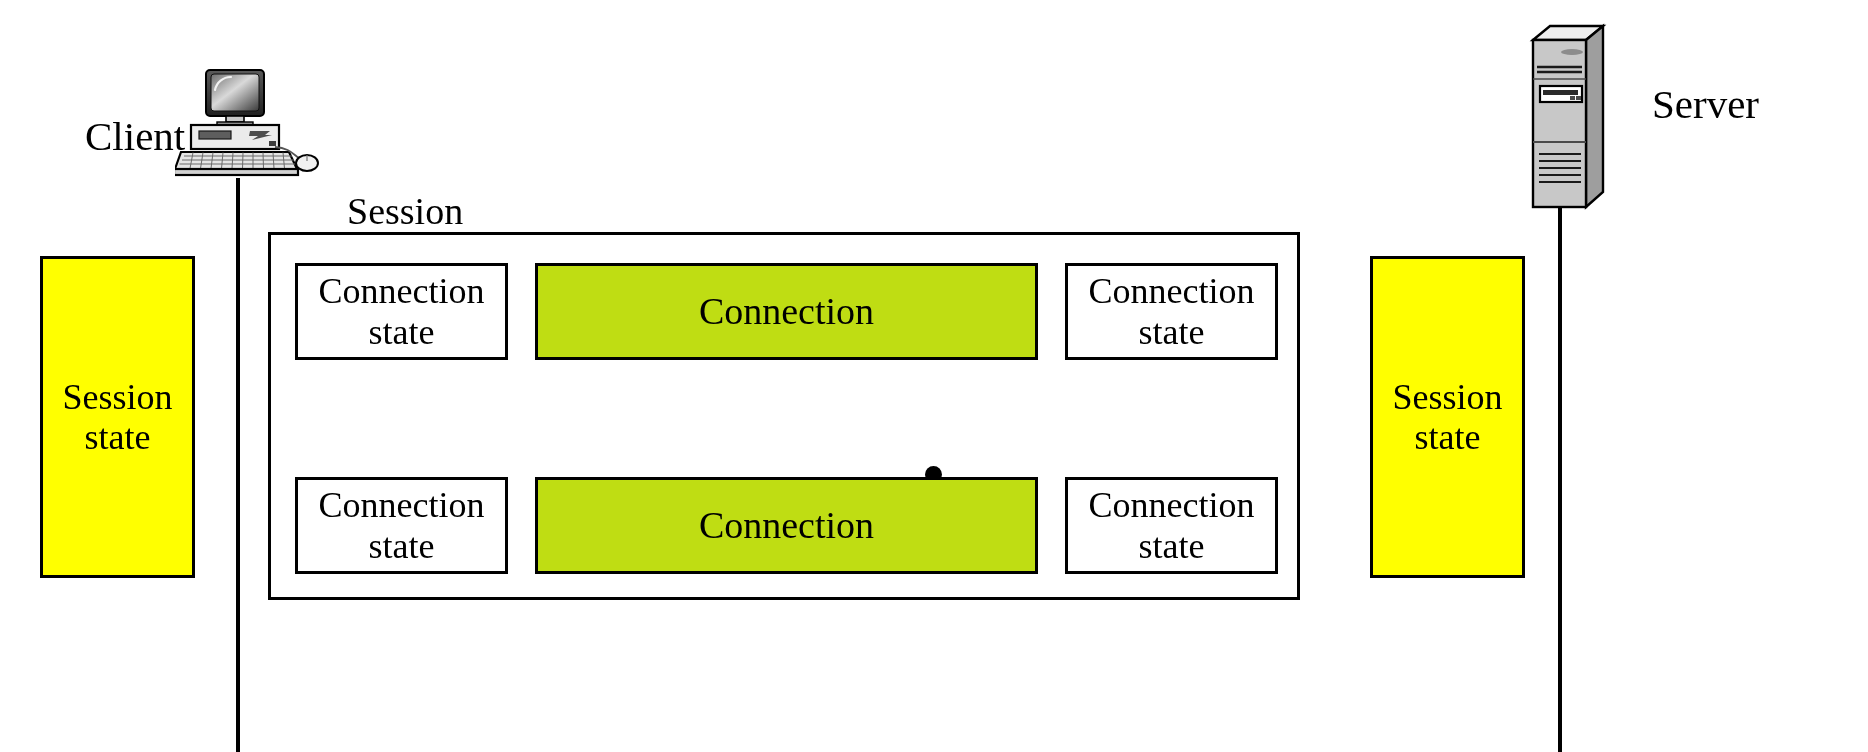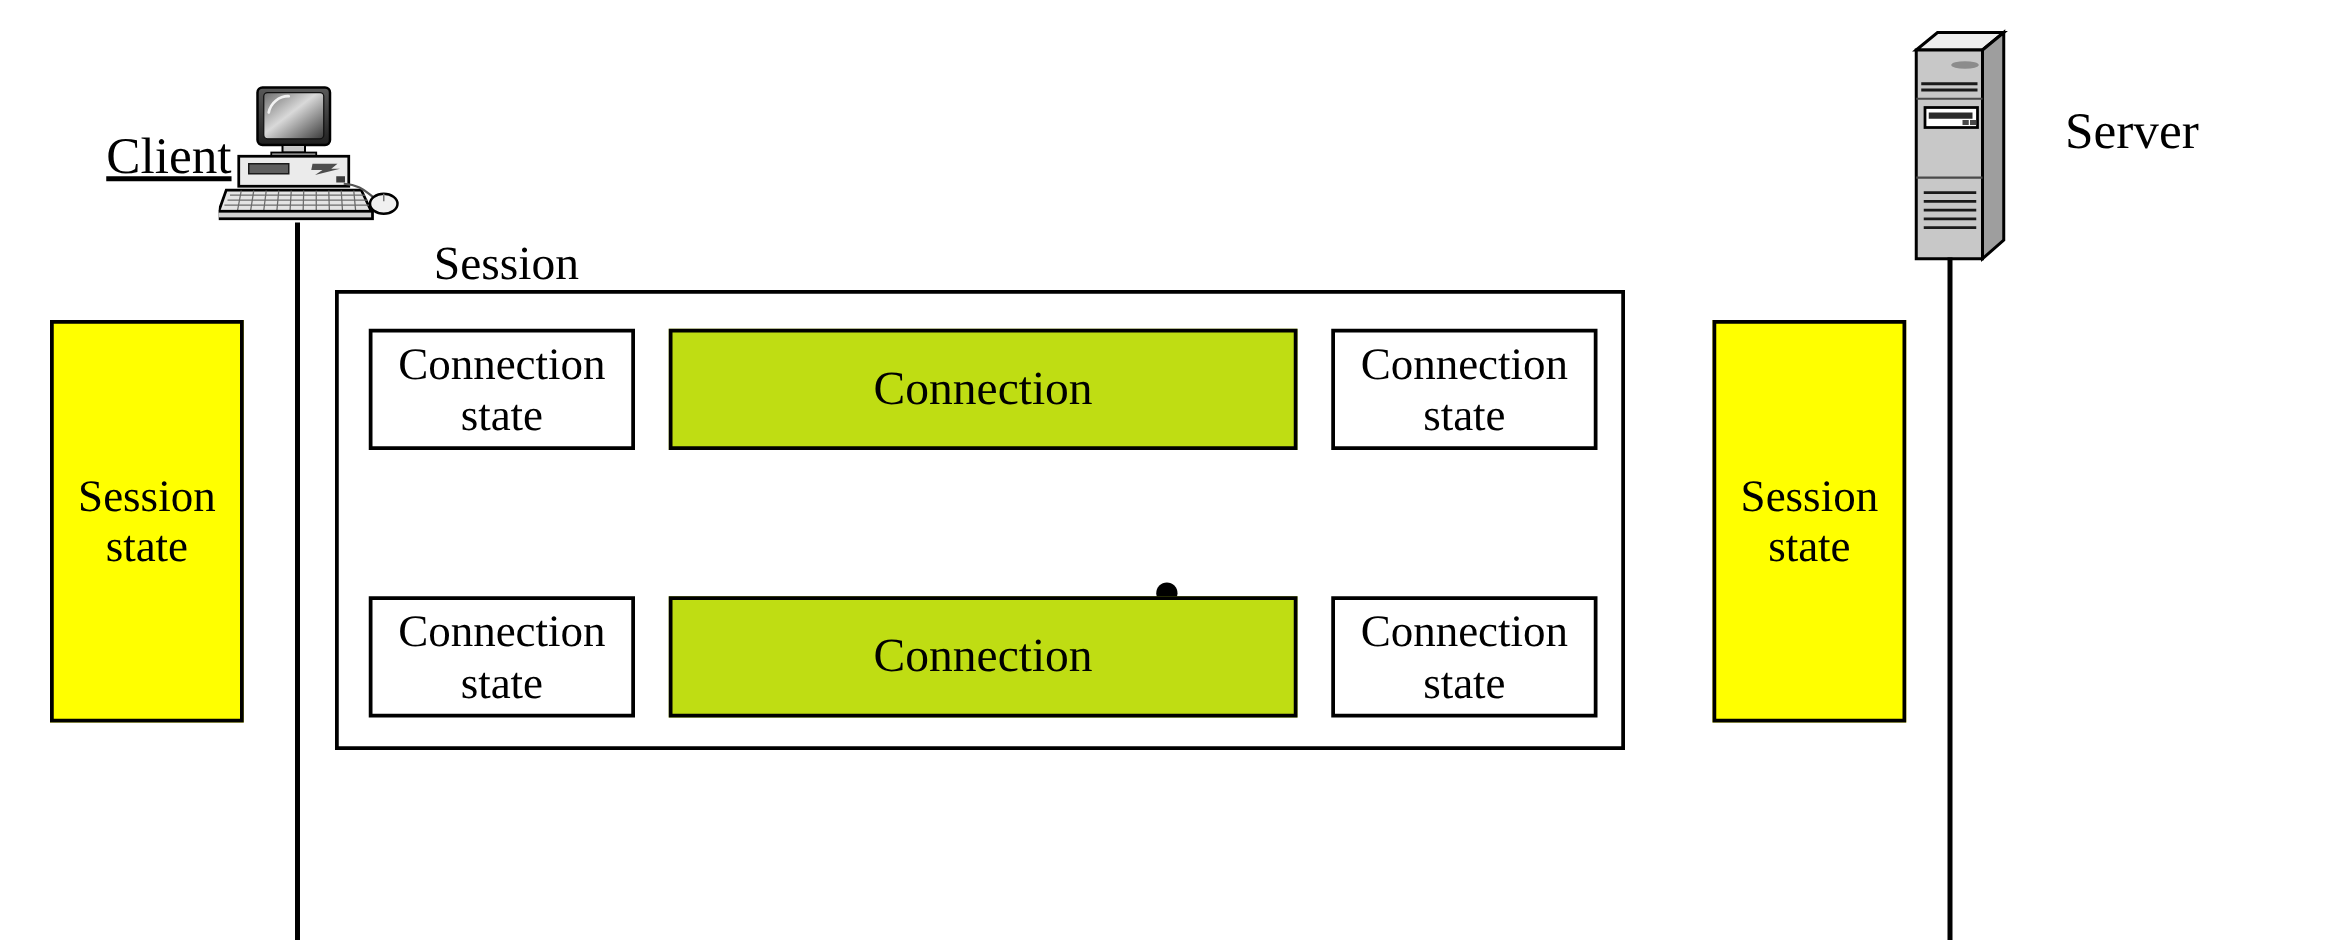--- a/index.html
+++ b/index.html
@@ -101,21 +101,21 @@
 
   
   .client-icon { width: 150px; height: 112px; }
   .server-icon { width: 80px; height: 190px; }
 </style>
 </head>
 <body>
 
 <div id="canvas">
 
-  <div class="abs endpoint-label" style="left:85px; top:104px;text-decoration:underline;">Client</div>
+  <div class="abs endpoint-label" style="left:85px; top:116px;">Client</div>
 
   <div class="abs client-icon" style="left:175px; top:68px;">
     <svg viewBox="0 0 150 112" width="150" height="112" xmlns="http://www.w3.org/2000/svg">
       <defs>
         <linearGradient id="scr" x1="0" y1="0" x2="1" y2="1">
           <stop offset="0%" stop-color="#6e6e6e"></stop>
           <stop offset="45%" stop-color="#d9d9d9"></stop>
           <stop offset="100%" stop-color="#3a3a3a"></stop>
         </linearGradient>
         <linearGradient id="bez" x1="0" y1="0" x2="0" y2="1">

